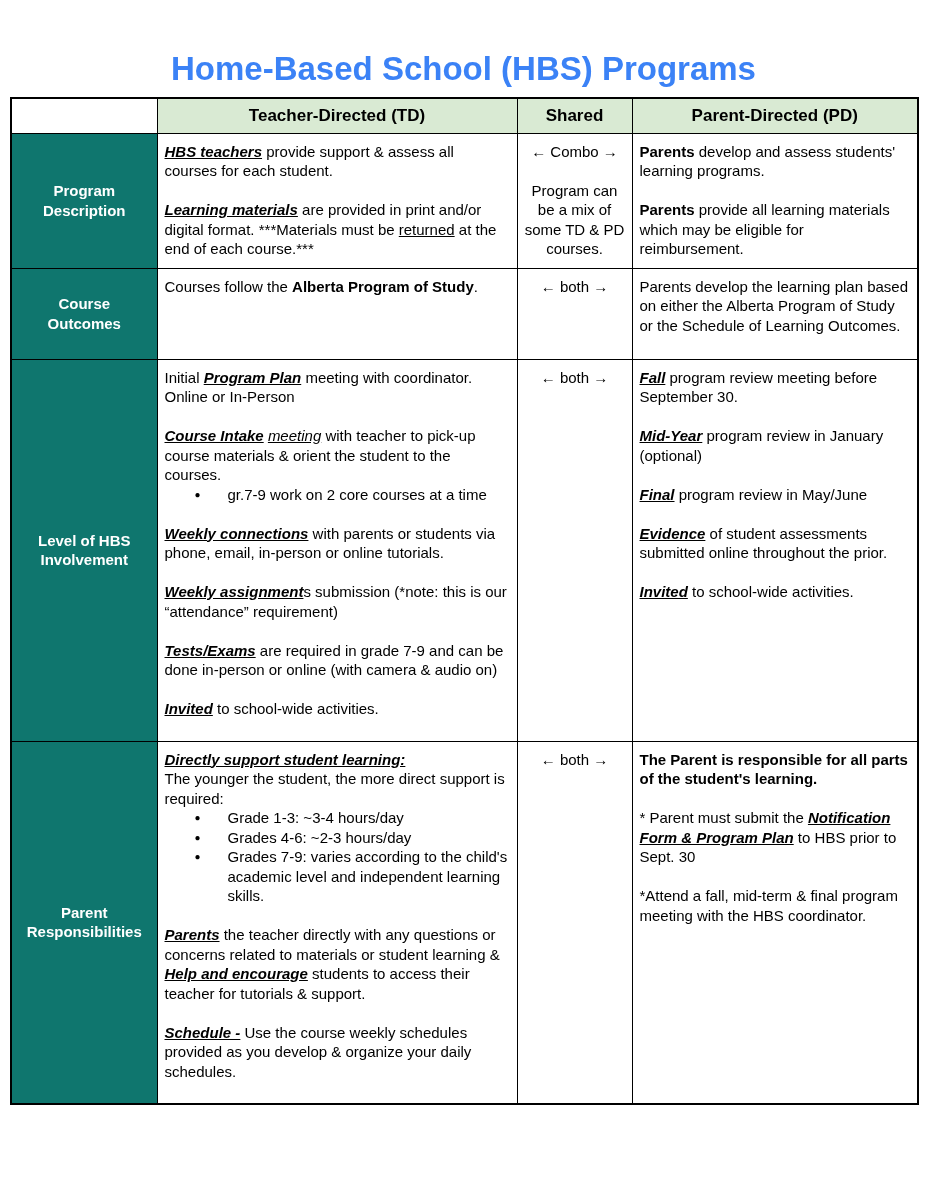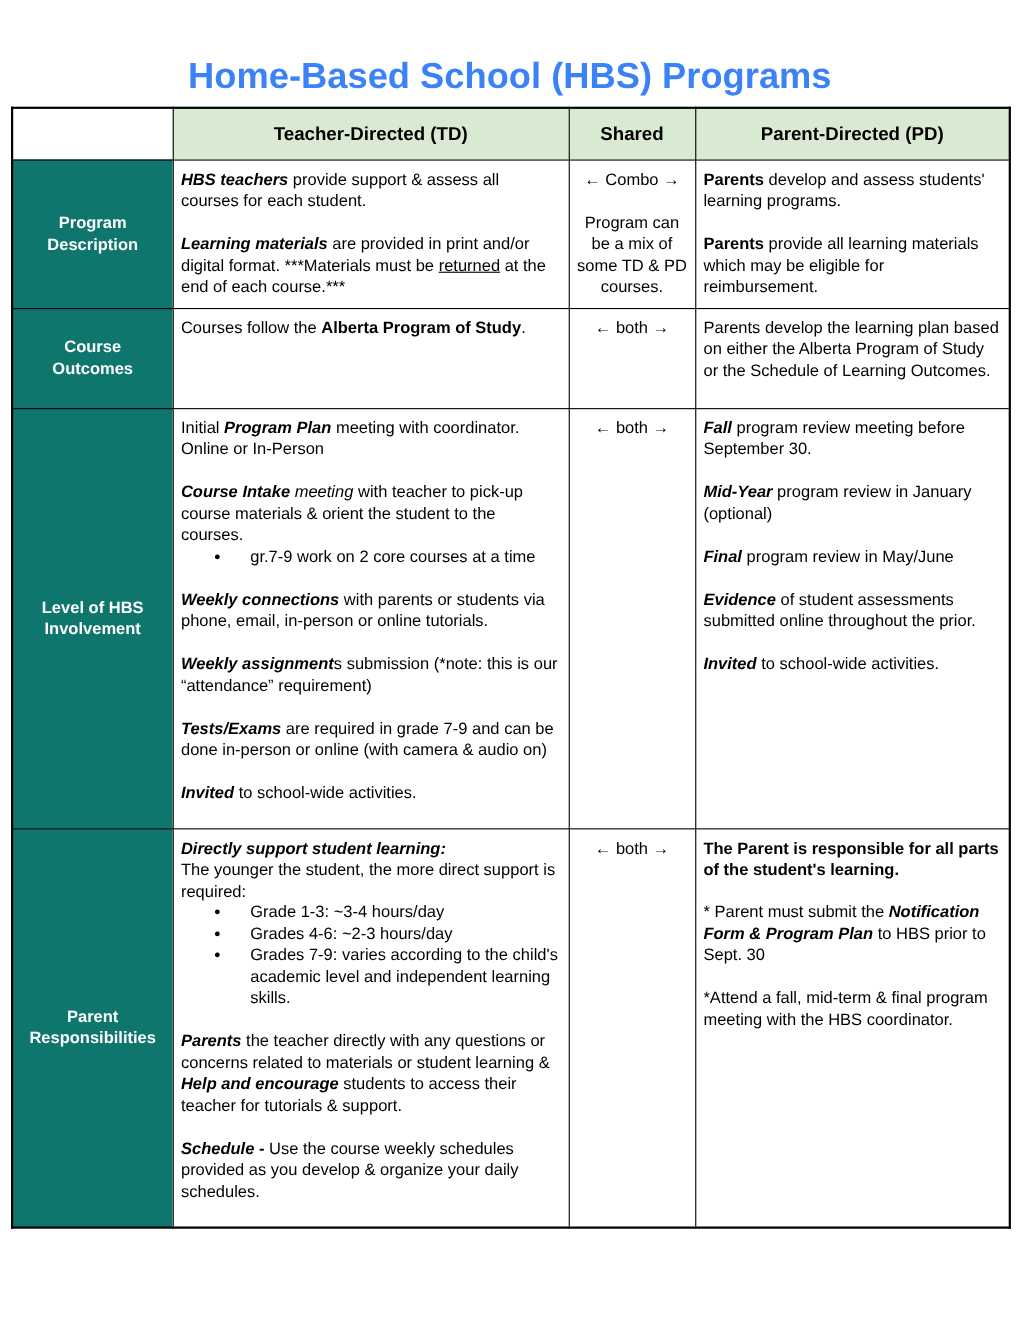--- a/index.html
+++ b/index.html
@@ -33,21 +33,21 @@
   table.hbs-table, table.hbs-table th, table.hbs-table td {
     border: 1.5px solid #000000;
   }
   table.hbs-table { border-width: 2px; }
 
   col.c0 { width: 146px; }
   col.c1 { width: 360px; }
   col.c2 { width: 115px; }
   col.c3 { width: 286px; }
 
-  thead tr { height: 47px; }
+  thead tr { height: 35px; }
   thead th {
     background: #d9ead3;
     font-size: 17px;
     font-weight: bold;
     text-align: center;
     vertical-align: middle;
     padding: 0;
   }
   thead th.empty-corner { background: #ffffff; }
 
@@ -87,21 +87,21 @@
     margin-left: 30px;
   }
   .bullet .dot {
     flex: 0 0 33px;
     font-size: 10px;
     line-height: 19.5px;
   }
   .bullet .btext { flex: 1 1 auto; }
 
   span.b { font-weight: bold; }
-  span.i { font-style: italic; }
+  span.i { font-style: italic; text-decoration: underline; }
   span.u { text-decoration: underline; }
 </style>
 </head>
 <body>
 
 <div class="page">
   <h1 class="doc-title">Home-Based School (HBS) Programs</h1>
 
   <table class="hbs-table">
     <colgroup>

